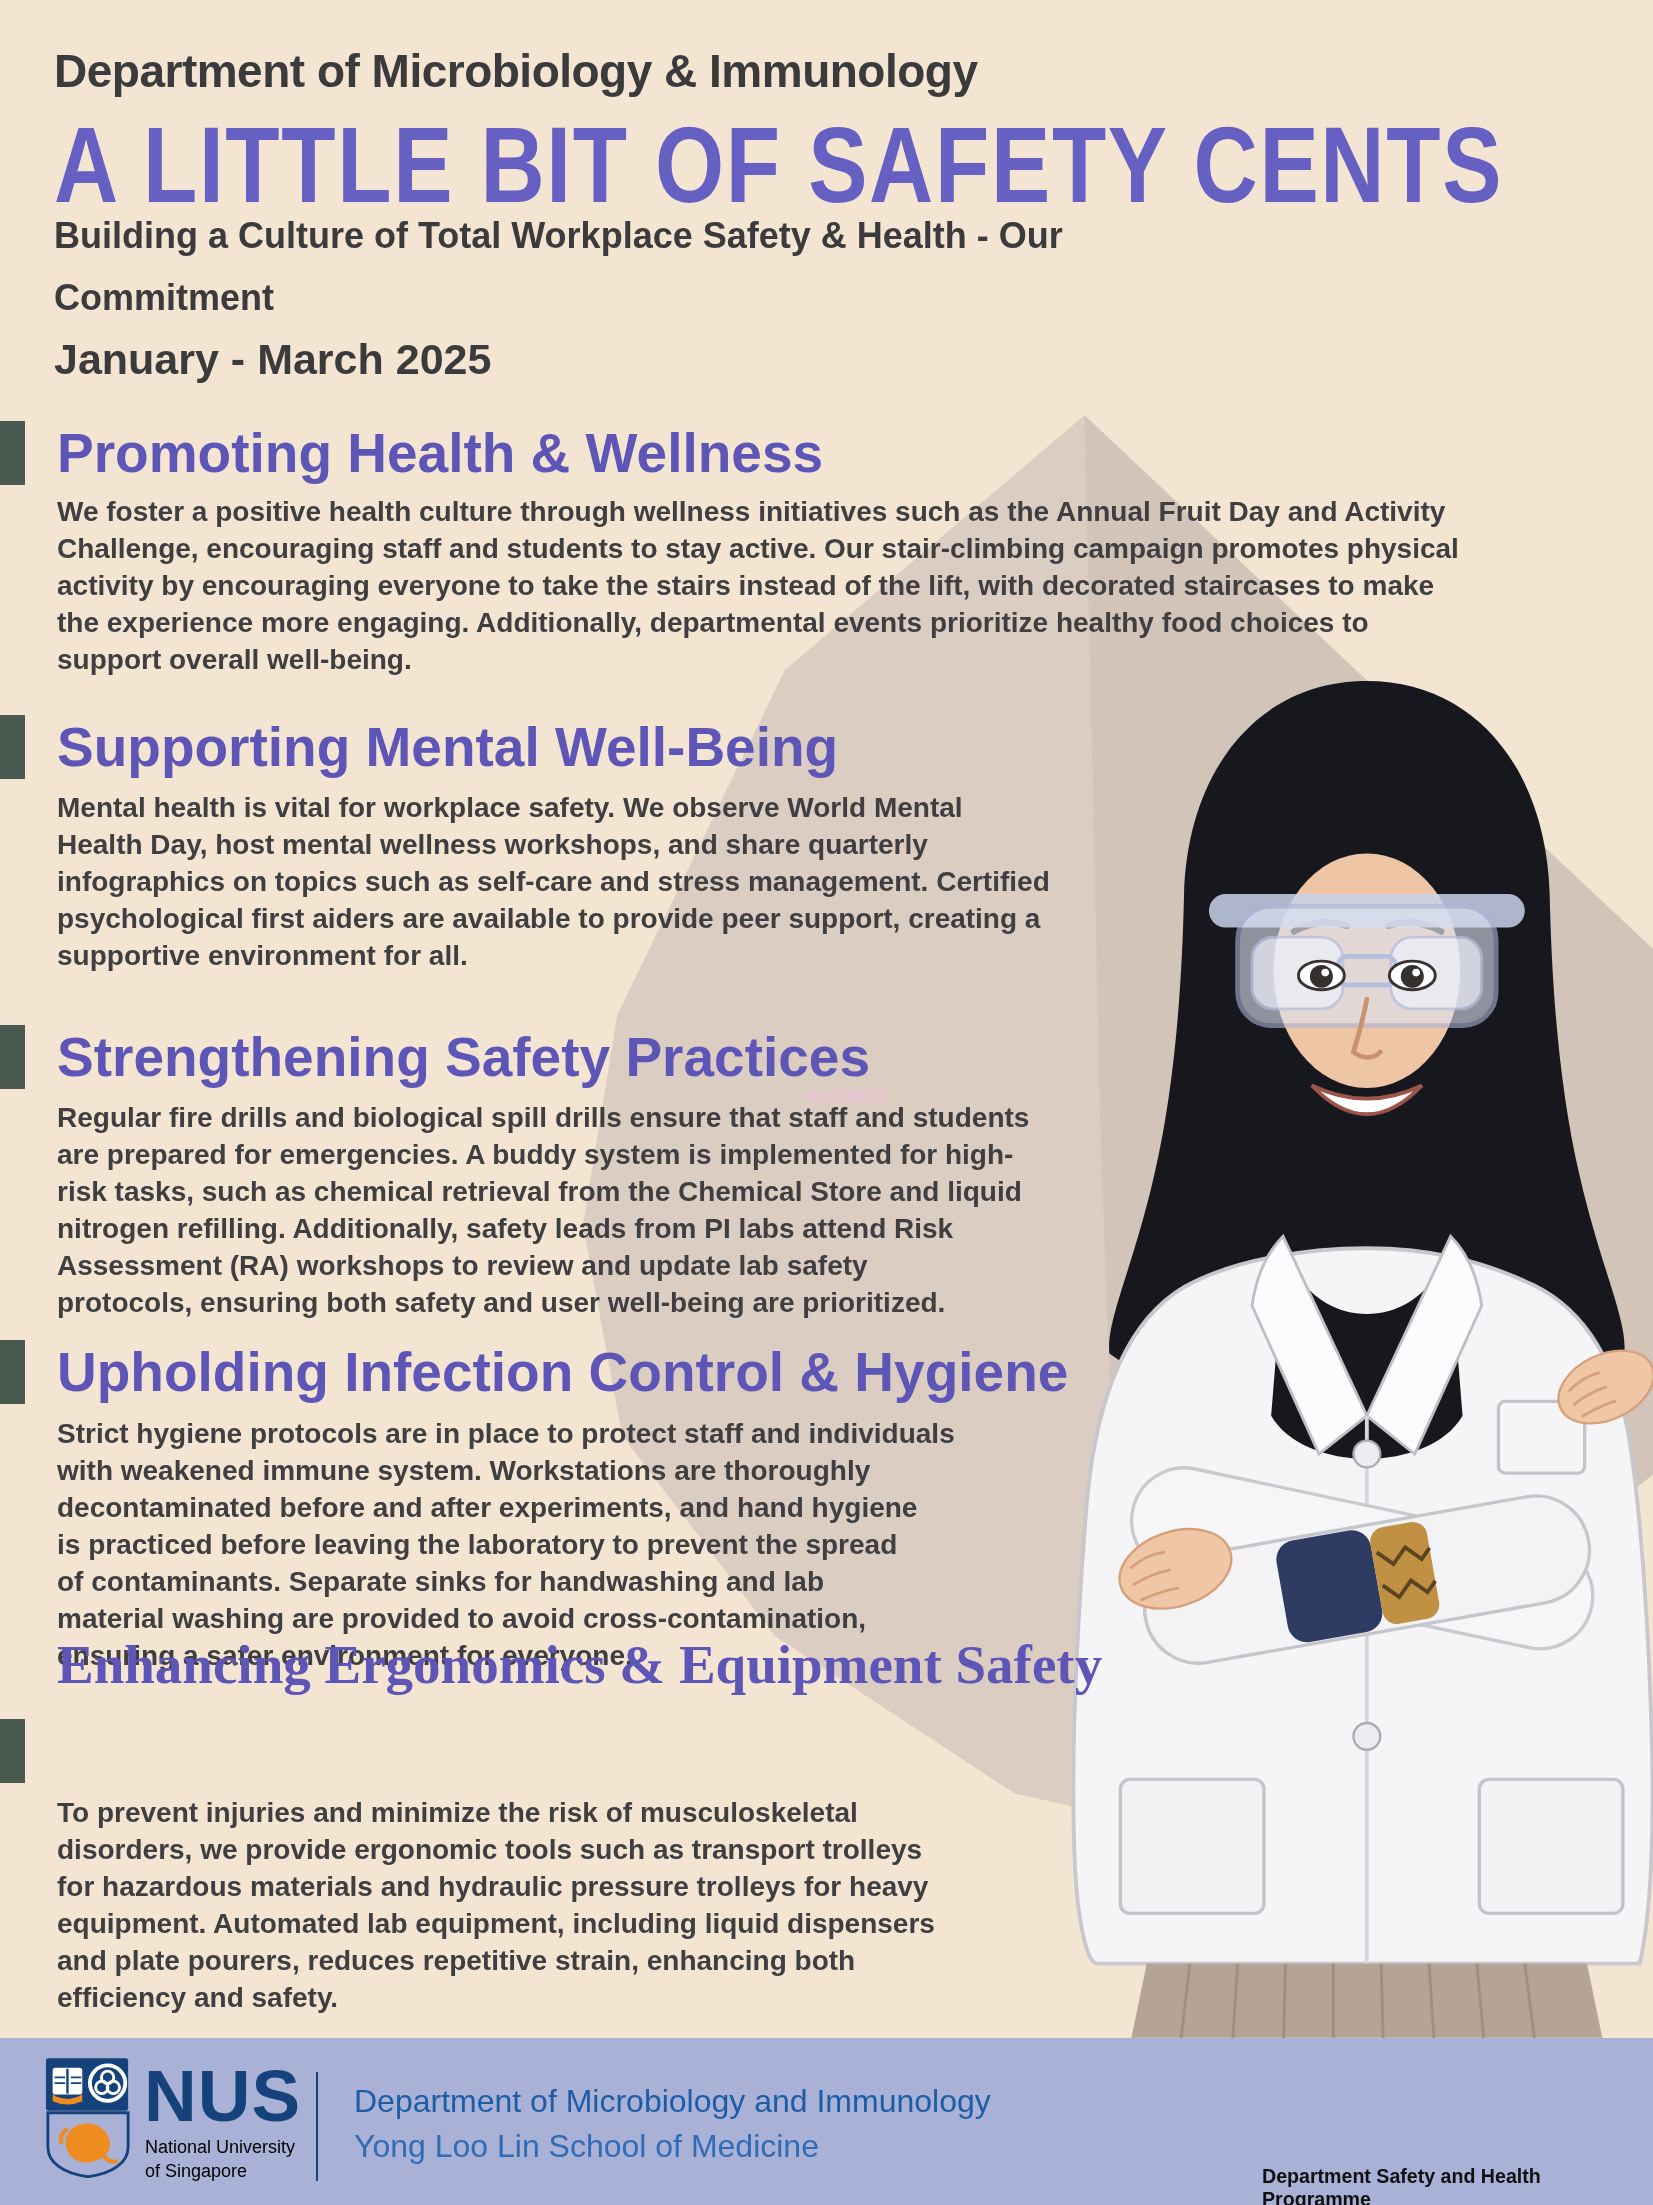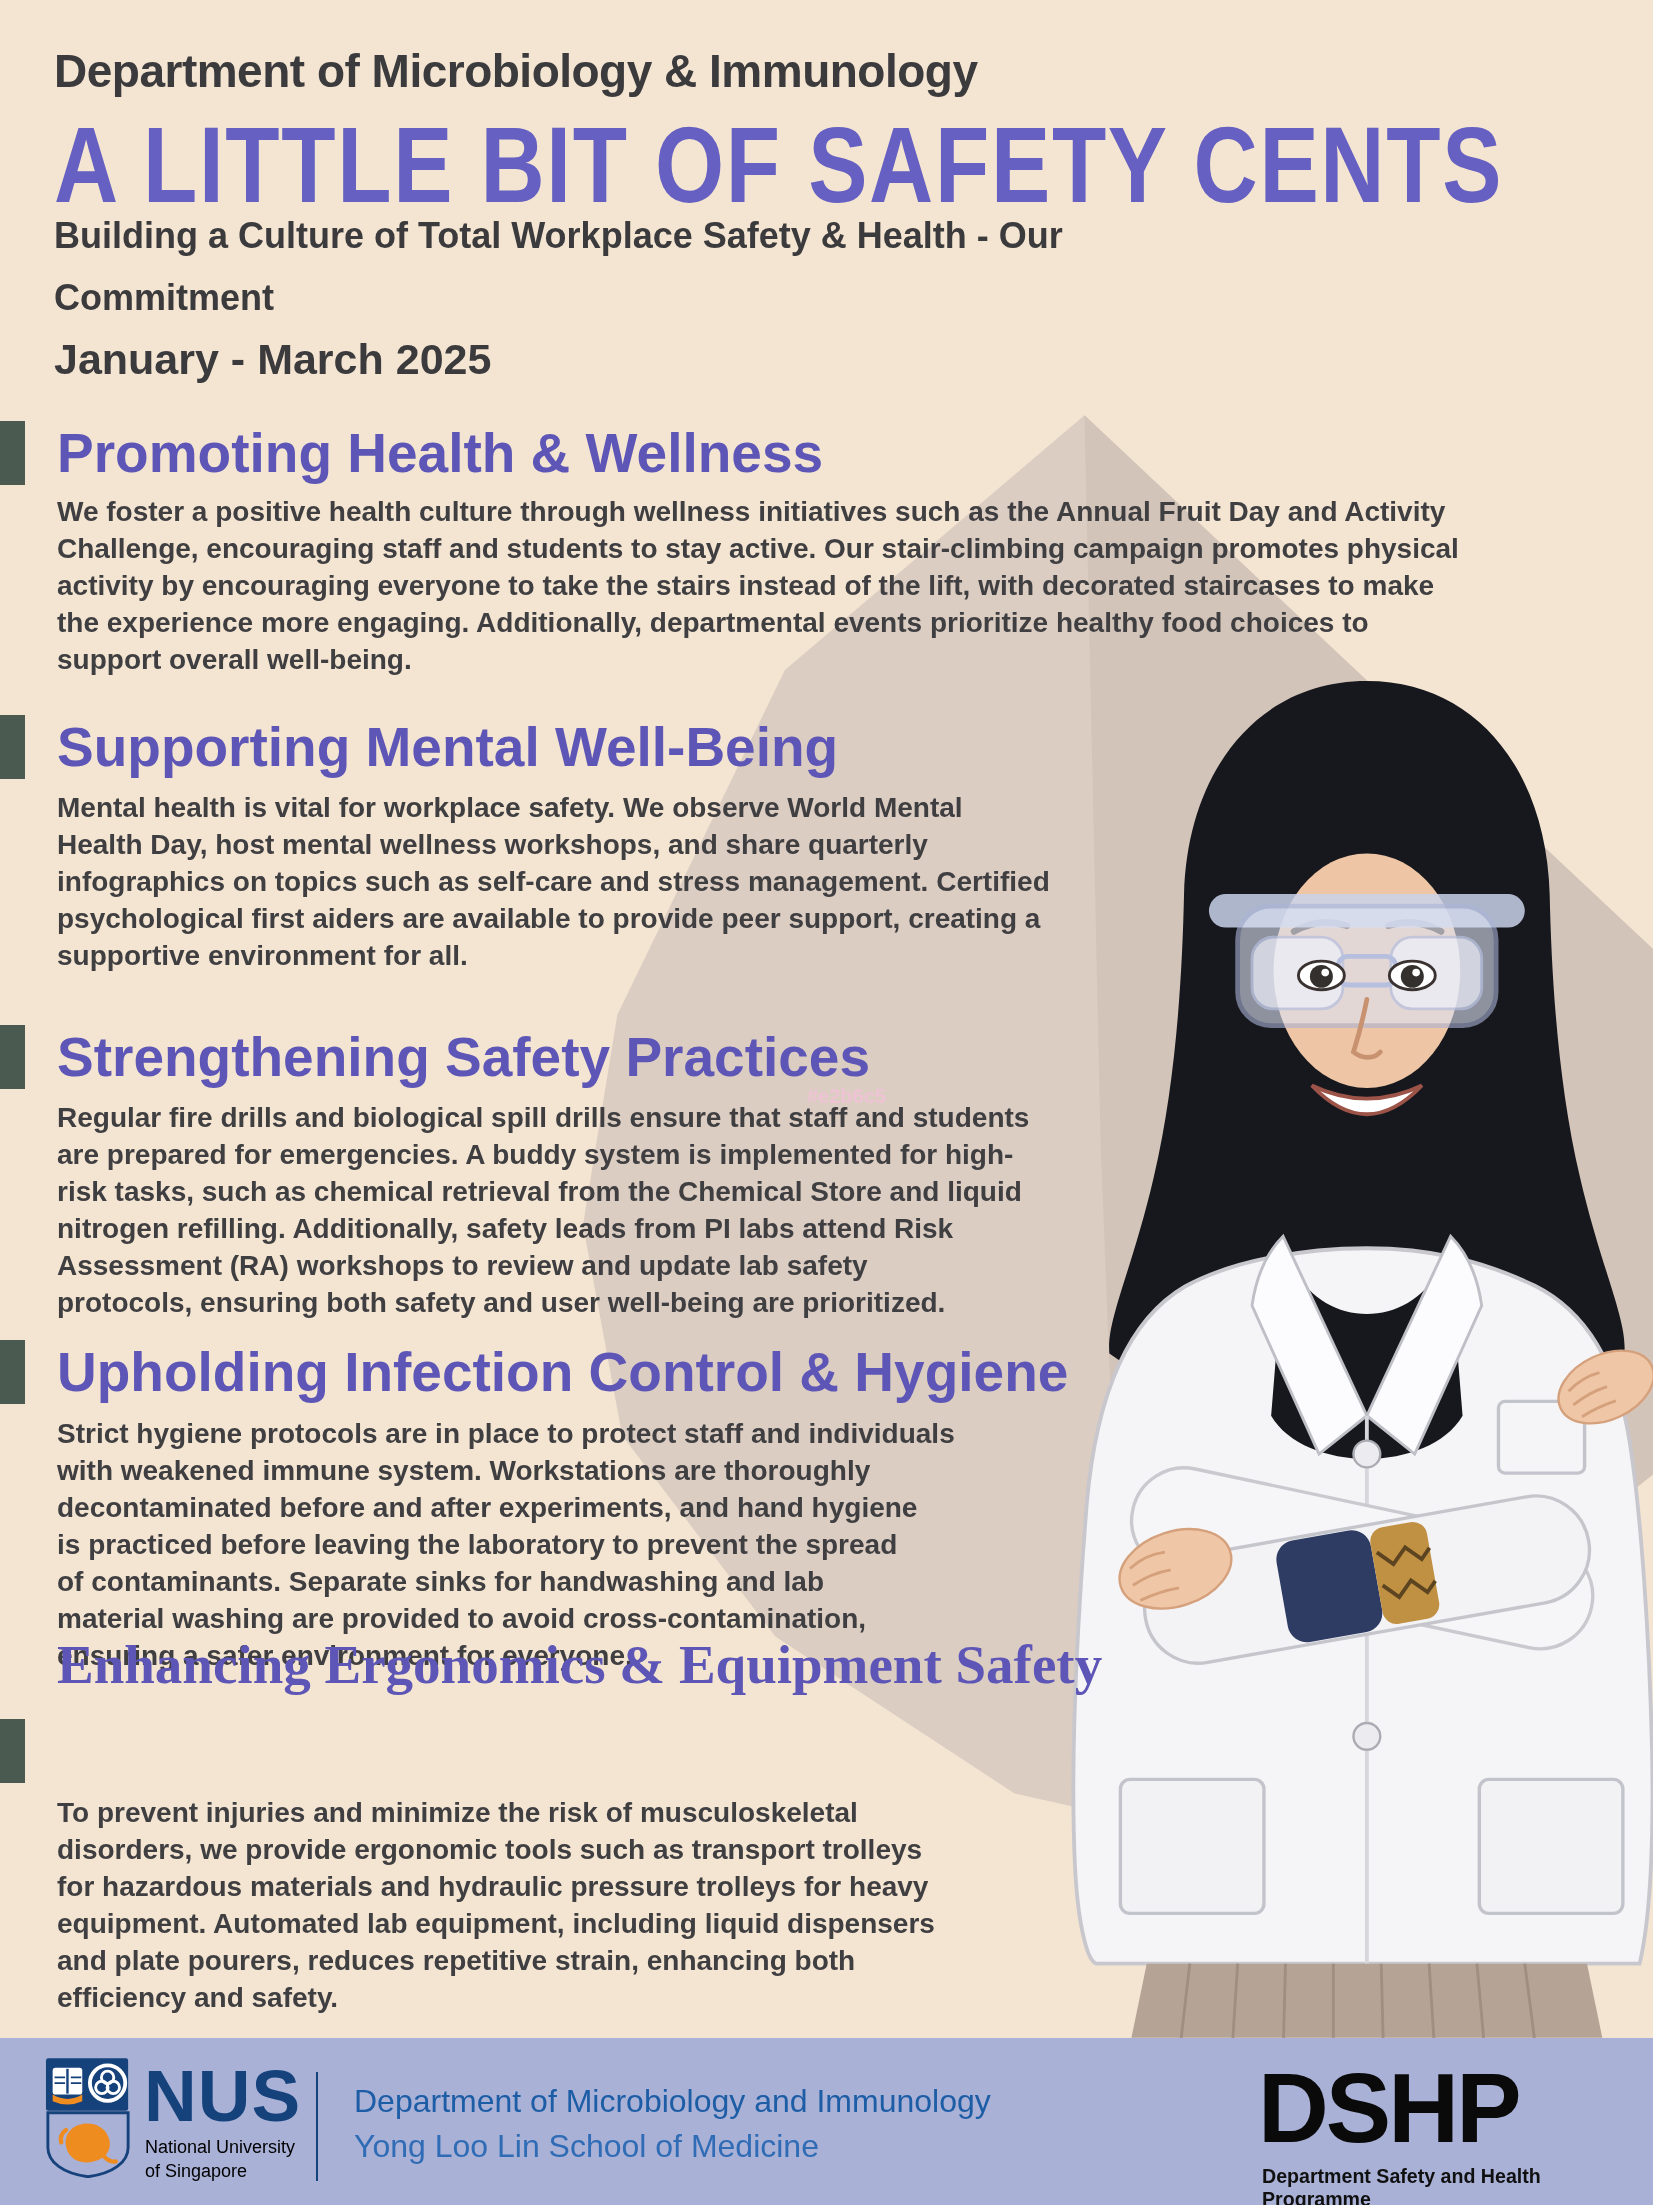--- a/index.html
+++ b/index.html
@@ -181,17 +181,16 @@
       <path d="M44,150 q-14,10 -10,26" stroke="#ef8c1f" stroke-width="9" fill="none" stroke-linecap="round"></path>
       <path d="M124,206 q10,12 24,10" stroke="#ef8c1f" stroke-width="9" fill="none" stroke-linecap="round"></path>
     </g>
   </svg>
   <div class="nus-word">NUS</div>
   <div class="nus-sub">National University
 of Singapore</div>
   <div class="footer-divider"></div>
   <div class="footer-dept1">Department of Microbiology and Immunology</div>
   <div class="footer-dept2">Yong Loo Lin School of Medicine</div>
-  <div class="dshp-word">DSHP</div>
   <div class="dshp-sub">Department Safety and Health Programme</div>
 
 </div>
 
 
 </body></html>

